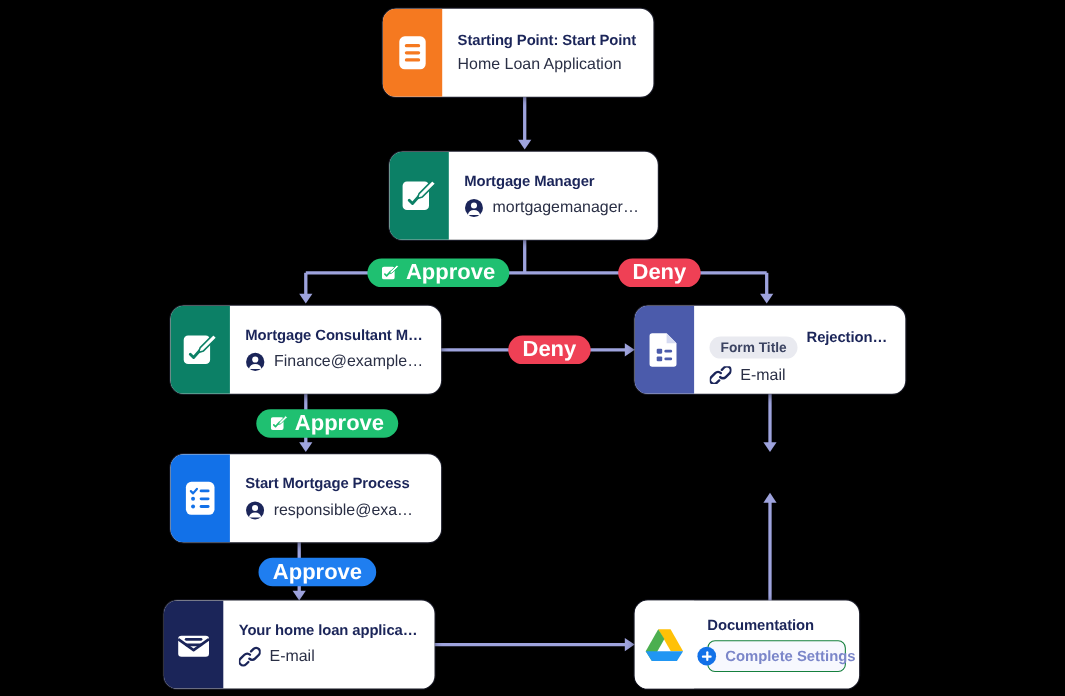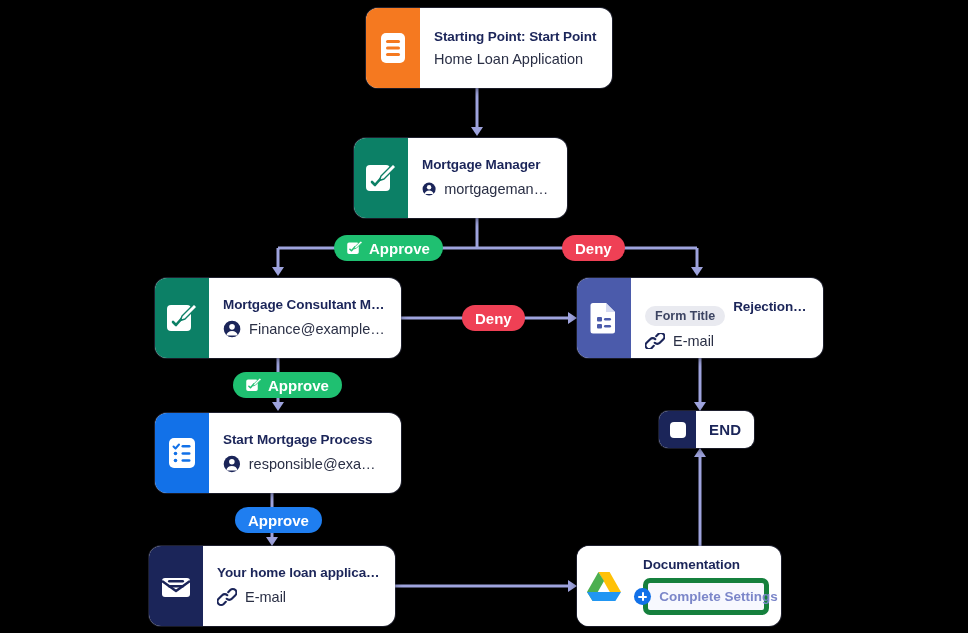--- a/index.html
+++ b/index.html
@@ -73,24 +73,24 @@
     overflow: hidden;
   }
   .node-sub .sub-text {
     overflow: hidden;
     text-overflow: ellipsis;
     white-space: nowrap;
   }
   .glyph { display: block; }
 
   
-  #node-start        { left: 366px; top: 8px;   width: 246px; height: 80px; }
+  #node-start        { left: 348px; top: 8px;   width: 246px; height: 80px; }
   #node-start .node-icon        { background: #f57920; }
 
-  #node-manager      { left: 354px; top: 138px; width: 213px; height: 80px; }
+  #node-manager      { left: 354px; top: 138px; width: 244px; height: 80px; }
   #node-manager .node-icon      { background: #0c8066; }
 
   #node-consultant   { left: 155px; top: 278px; width: 246px; height: 80px; }
   #node-consultant .node-icon   { background: #0c8066; }
 
   #node-rejection    { left: 577px; top: 278px; width: 246px; height: 80px; }
   #node-rejection .node-icon    { background: #4b5bab; }
 
   #node-process      { left: 155px; top: 413px; width: 246px; height: 80px; }
   #node-process .node-icon      { background: #1271e8; }
@@ -118,21 +118,21 @@
     white-space: nowrap;
     margin-top: 19px;
   }
 
   
   .settings-btn {
     display: flex;
     align-items: center;
     justify-content: center;
     gap: 8px;
-    border: 5px solid #15803d;
+    border: 1px solid #15803d;
     background: #f7f8fe;
     border-radius: 7px;
     padding: 5px 10px;
     font-size: 13.5px;
     font-weight: bold;
     color: #7b86c9;
     cursor: pointer;
     white-space: nowrap;
   }
   .plus-circle {
@@ -185,21 +185,21 @@
   
   .chip {
     position: absolute;
     display: flex;
     align-items: center;
     justify-content: center;
     gap: 6px;
     height: 26px;
     padding: 0 13px;
     border-radius: 999px;
-    font-size: 15px;
+    font-size: 20px;
     font-weight: bold;
     color: #ffffff;
     white-space: nowrap;
     cursor: pointer;
   }
   .chip-approve { background: #1fc071; }
   .chip-deny    { background: #ef4055; }
   .chip-complete{ background: #1f7ef0; }
 
   #chip-approve-1 { left: 334px; top: 235px; }
@@ -403,26 +403,20 @@
     </div>
     <div class="node-body">
       <div class="node-title">Documentation</div>
       <div class="settings-btn">
         <span class="plus-circle"></span>
         <span>Complete Settings</span>
       </div>
     </div>
   </div>
 
-  <div id="node-end">
-    <div class="end-icon">
-      <span class="end-sq"></span>
-    </div>
-    <div class="end-label">END</div>
-  </div>
 
   <div class="chip chip-approve" id="chip-approve-1">
     <svg class="glyph" width="16" height="16" viewBox="0 0 20 20" xmlns="http://www.w3.org/2000/svg">
       <path d="M2.5 3 h10 a2.2 2.2 0 0 1 2.2 2.2 v10 a2.2 2.2 0 0 1 -2.2 2.2 h-10 a2.2 2.2 0 0 1 -2.2 -2.2 v-10 a2.2 2.2 0 0 1 2.2 -2.2 z" fill="#ffffff"></path>
       <path d="M3.6 11.5 l2 2 l4.4 -5" stroke="#1fc071" stroke-width="1.9" fill="none" stroke-linecap="round" stroke-linejoin="round"></path>
       <path d="M17.2 1.2 l1.8 1.8 l-7.3 7.3 l-2.7 0.9 l0.9 -2.7 z" fill="#ffffff" stroke="#1fc071" stroke-width="1" stroke-linejoin="round"></path>
     </svg>
     <span>Approve</span>
   </div>
 

